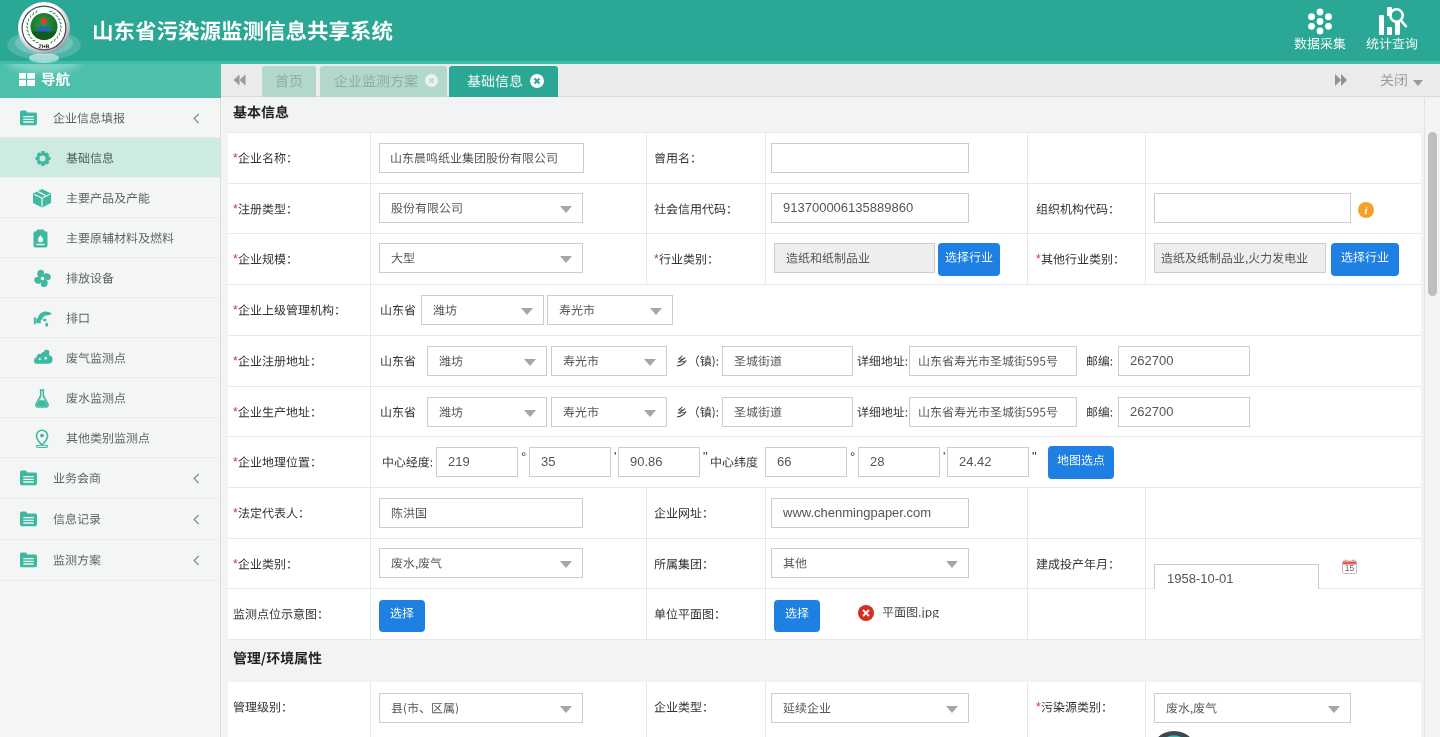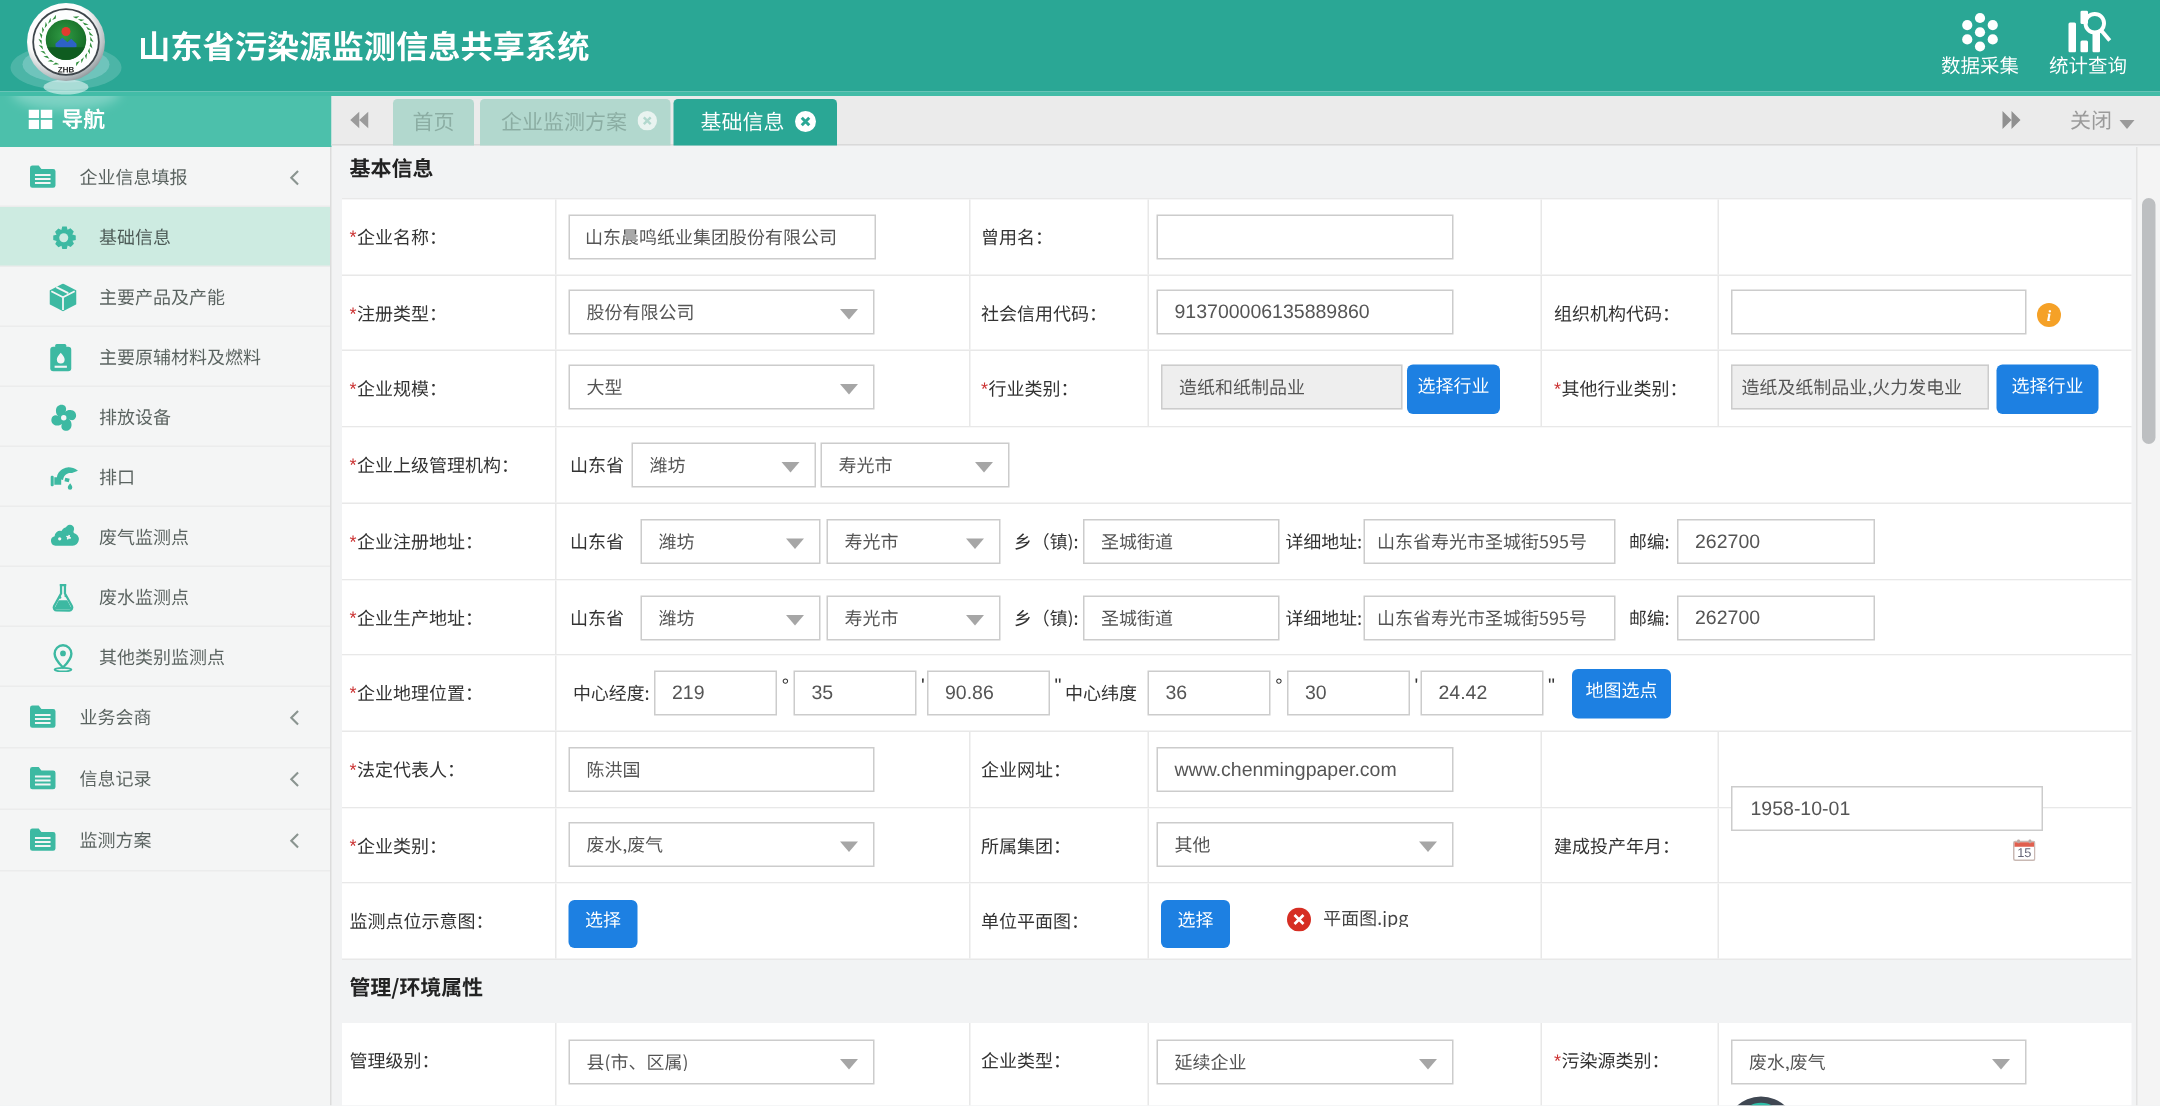--- a/index.html
+++ b/index.html
@@ -988,23 +988,23 @@
 <div class="inp" style="left:618px;top:447px;width:82px;padding-left:11px">90.86</div>
 <div class="ab" style="left:703px;top:449px;color:#333;font-size:13px">"</div>
 <div class="ab" style="left:710px;top:456px"><svg style="vertical-align:top;" width="48" height="12" viewBox="0 -10.56 48.0 12">
       <g fill="#333" transform="scale(0.0120,-0.0120)">
         <use href="#g125" x="0"></use>
         <use href="#g126" x="1000"></use>
         <use href="#g129" x="2000"></use>
         <use href="#g128" x="3000"></use>
       </g>
     </svg></div>
-<div class="inp" style="left:765px;top:447px;width:82px;padding-left:11px">36</div>
+<div class="inp" style="left:765px;top:447px;width:82px;padding-left:11px">66</div>
 <div class="ab" style="left:850px;top:449px;color:#333;font-size:13px">°</div>
-<div class="inp" style="left:858px;top:447px;width:82px;padding-left:11px">30</div>
+<div class="inp" style="left:858px;top:447px;width:82px;padding-left:11px">28</div>
 <div class="ab" style="left:943px;top:449px;color:#333;font-size:13px">'</div>
 <div class="inp" style="left:947px;top:447px;width:82px;padding-left:11px">24.42</div>
 <div class="ab" style="left:1032px;top:449px;color:#333;font-size:13px">"</div>
 <div class="btn" style="left:1048px;top:446px;width:66px;height:33px;line-height:33px"><span style="display:inline-block;padding-top:8px"><svg style="vertical-align:top;" width="48" height="12" viewBox="0 -10.56 48.0 12">
         <g fill="#fff" transform="scale(0.0120,-0.0120)">
           <use href="#g104" x="0"></use>
           <use href="#g130" x="1000"></use>
           <use href="#g87" x="2000"></use>
           <use href="#g36" x="3000"></use>
         </g>
@@ -1087,21 +1087,21 @@
       <g fill="#333" transform="scale(0.0120,-0.0120)">
         <use href="#g141" x="0"></use>
         <use href="#g142" x="1000"></use>
         <use href="#g143" x="2000"></use>
         <use href="#g18" x="3000"></use>
         <use href="#g144" x="4000"></use>
         <use href="#g145" x="5000"></use>
         <use href="#g55" x="6000"></use>
       </g>
     </svg></div>
-<div class="inp" style="left:1154px;top:524px;width:208px;padding-left:12px">1958-10-01</div>
+<div class="inp" style="left:1154px;top:564px;width:165px;padding-left:12px">1958-10-01</div>
 <svg class="ab" style="left:1342px;top:559px" width="15" height="15" viewBox="0 0 15 15">
     <rect x="0.5" y="2" width="14" height="12.5" rx="1" fill="#fff" stroke="#c9b9b4"></rect>
     <rect x="1" y="2.5" width="13" height="3" fill="#e05f4e"></rect>
     <rect x="2.8" y="0.6" width="1.8" height="2.6" rx="0.7" fill="#b9a9a4"></rect>
     <rect x="10.4" y="0.6" width="1.8" height="2.6" rx="0.7" fill="#b9a9a4"></rect>
     <text x="7.5" y="12.2" text-anchor="middle" font-size="8.5" fill="#667" font-family="Liberation Sans">15</text>
   </svg>
 <div class="ab" style="left:228px;top:589px;width:1193px;height:51px;background:#fff;border-bottom:1px solid #e8e8e8">
     <div class="cell" style="left:142px"></div>
     <div class="cell" style="left:418px"></div>

